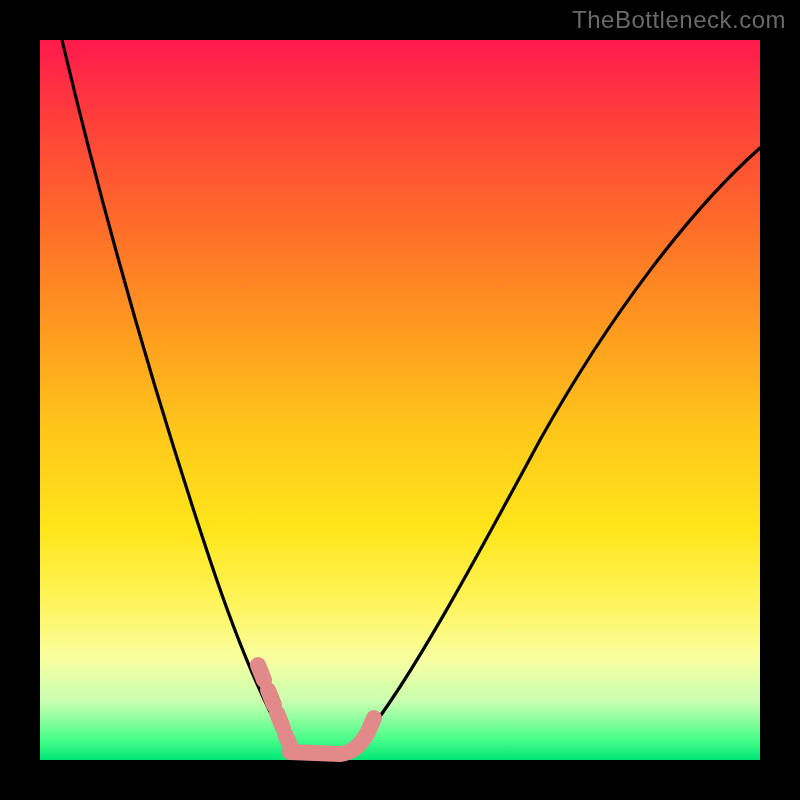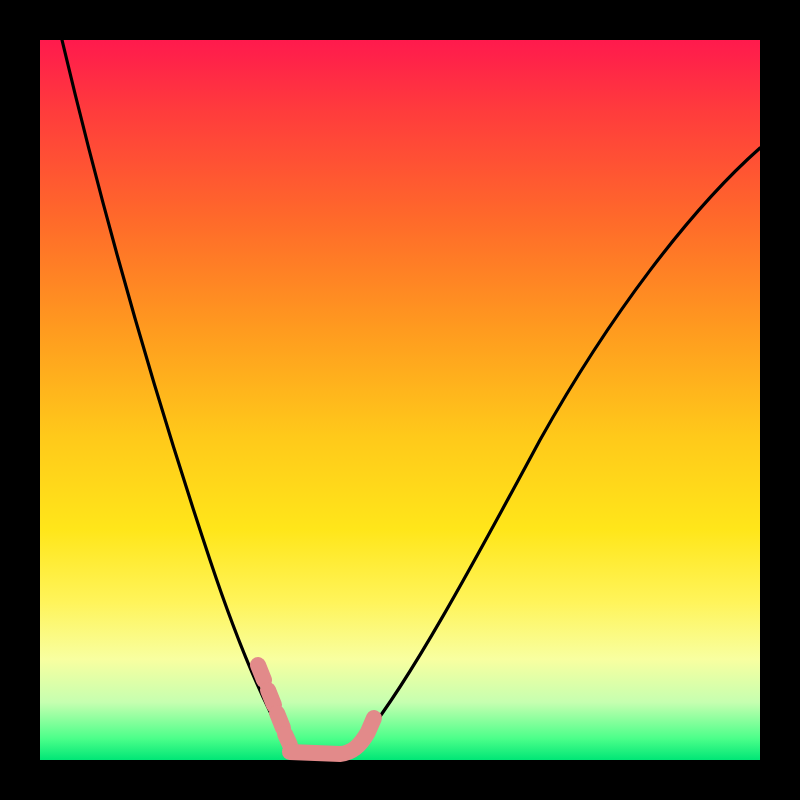--- a/index.html
+++ b/index.html
@@ -57,20 +57,21 @@
     top: 0;
     width: 720px;
     height: 720px;
     overflow: visible;
   }
 </style>
 </head>
 <body>
 
 <div class="frame">
+  <div class="watermark">TheBottleneck.com</div>
 
   <div class="plot">
     <svg class="curve" viewBox="0 0 720 720">
 
       <path d="M 22 0
                C 60 160, 110 340, 170 520
                C 200 610, 225 665, 245 700
                C 252 710, 258 715, 265 716
                L 300 716
                C 308 714, 316 708, 326 695

